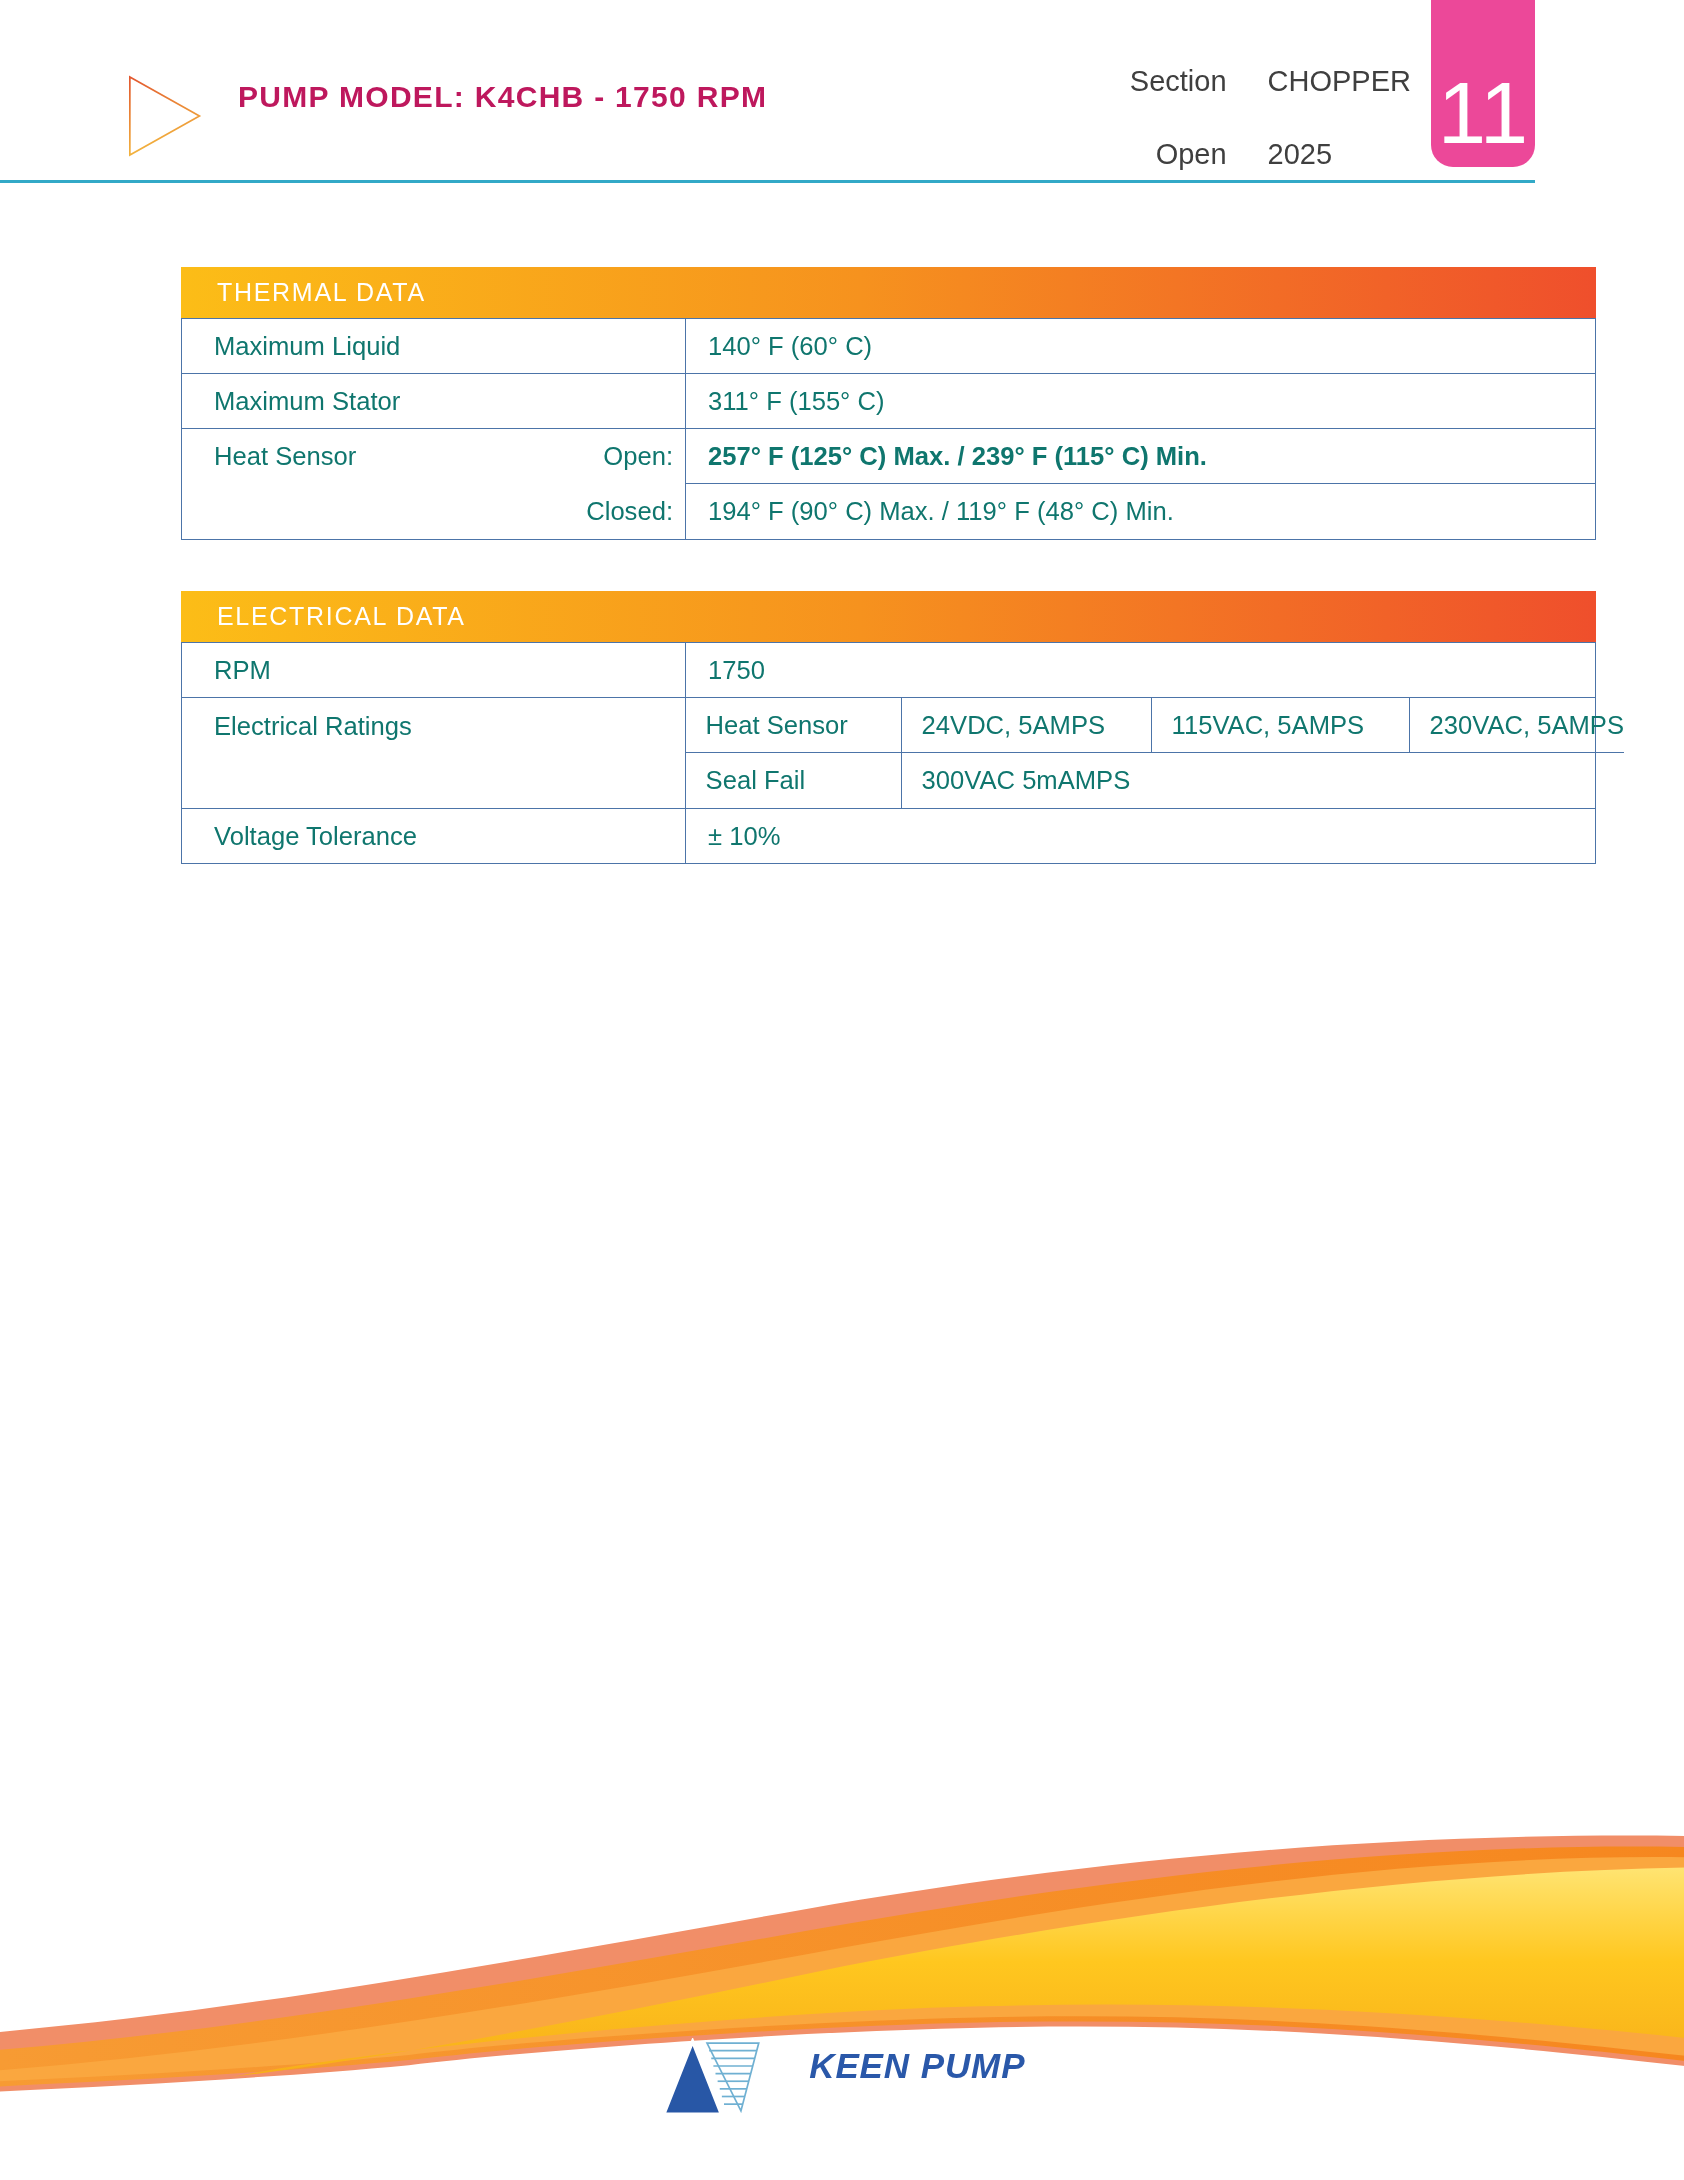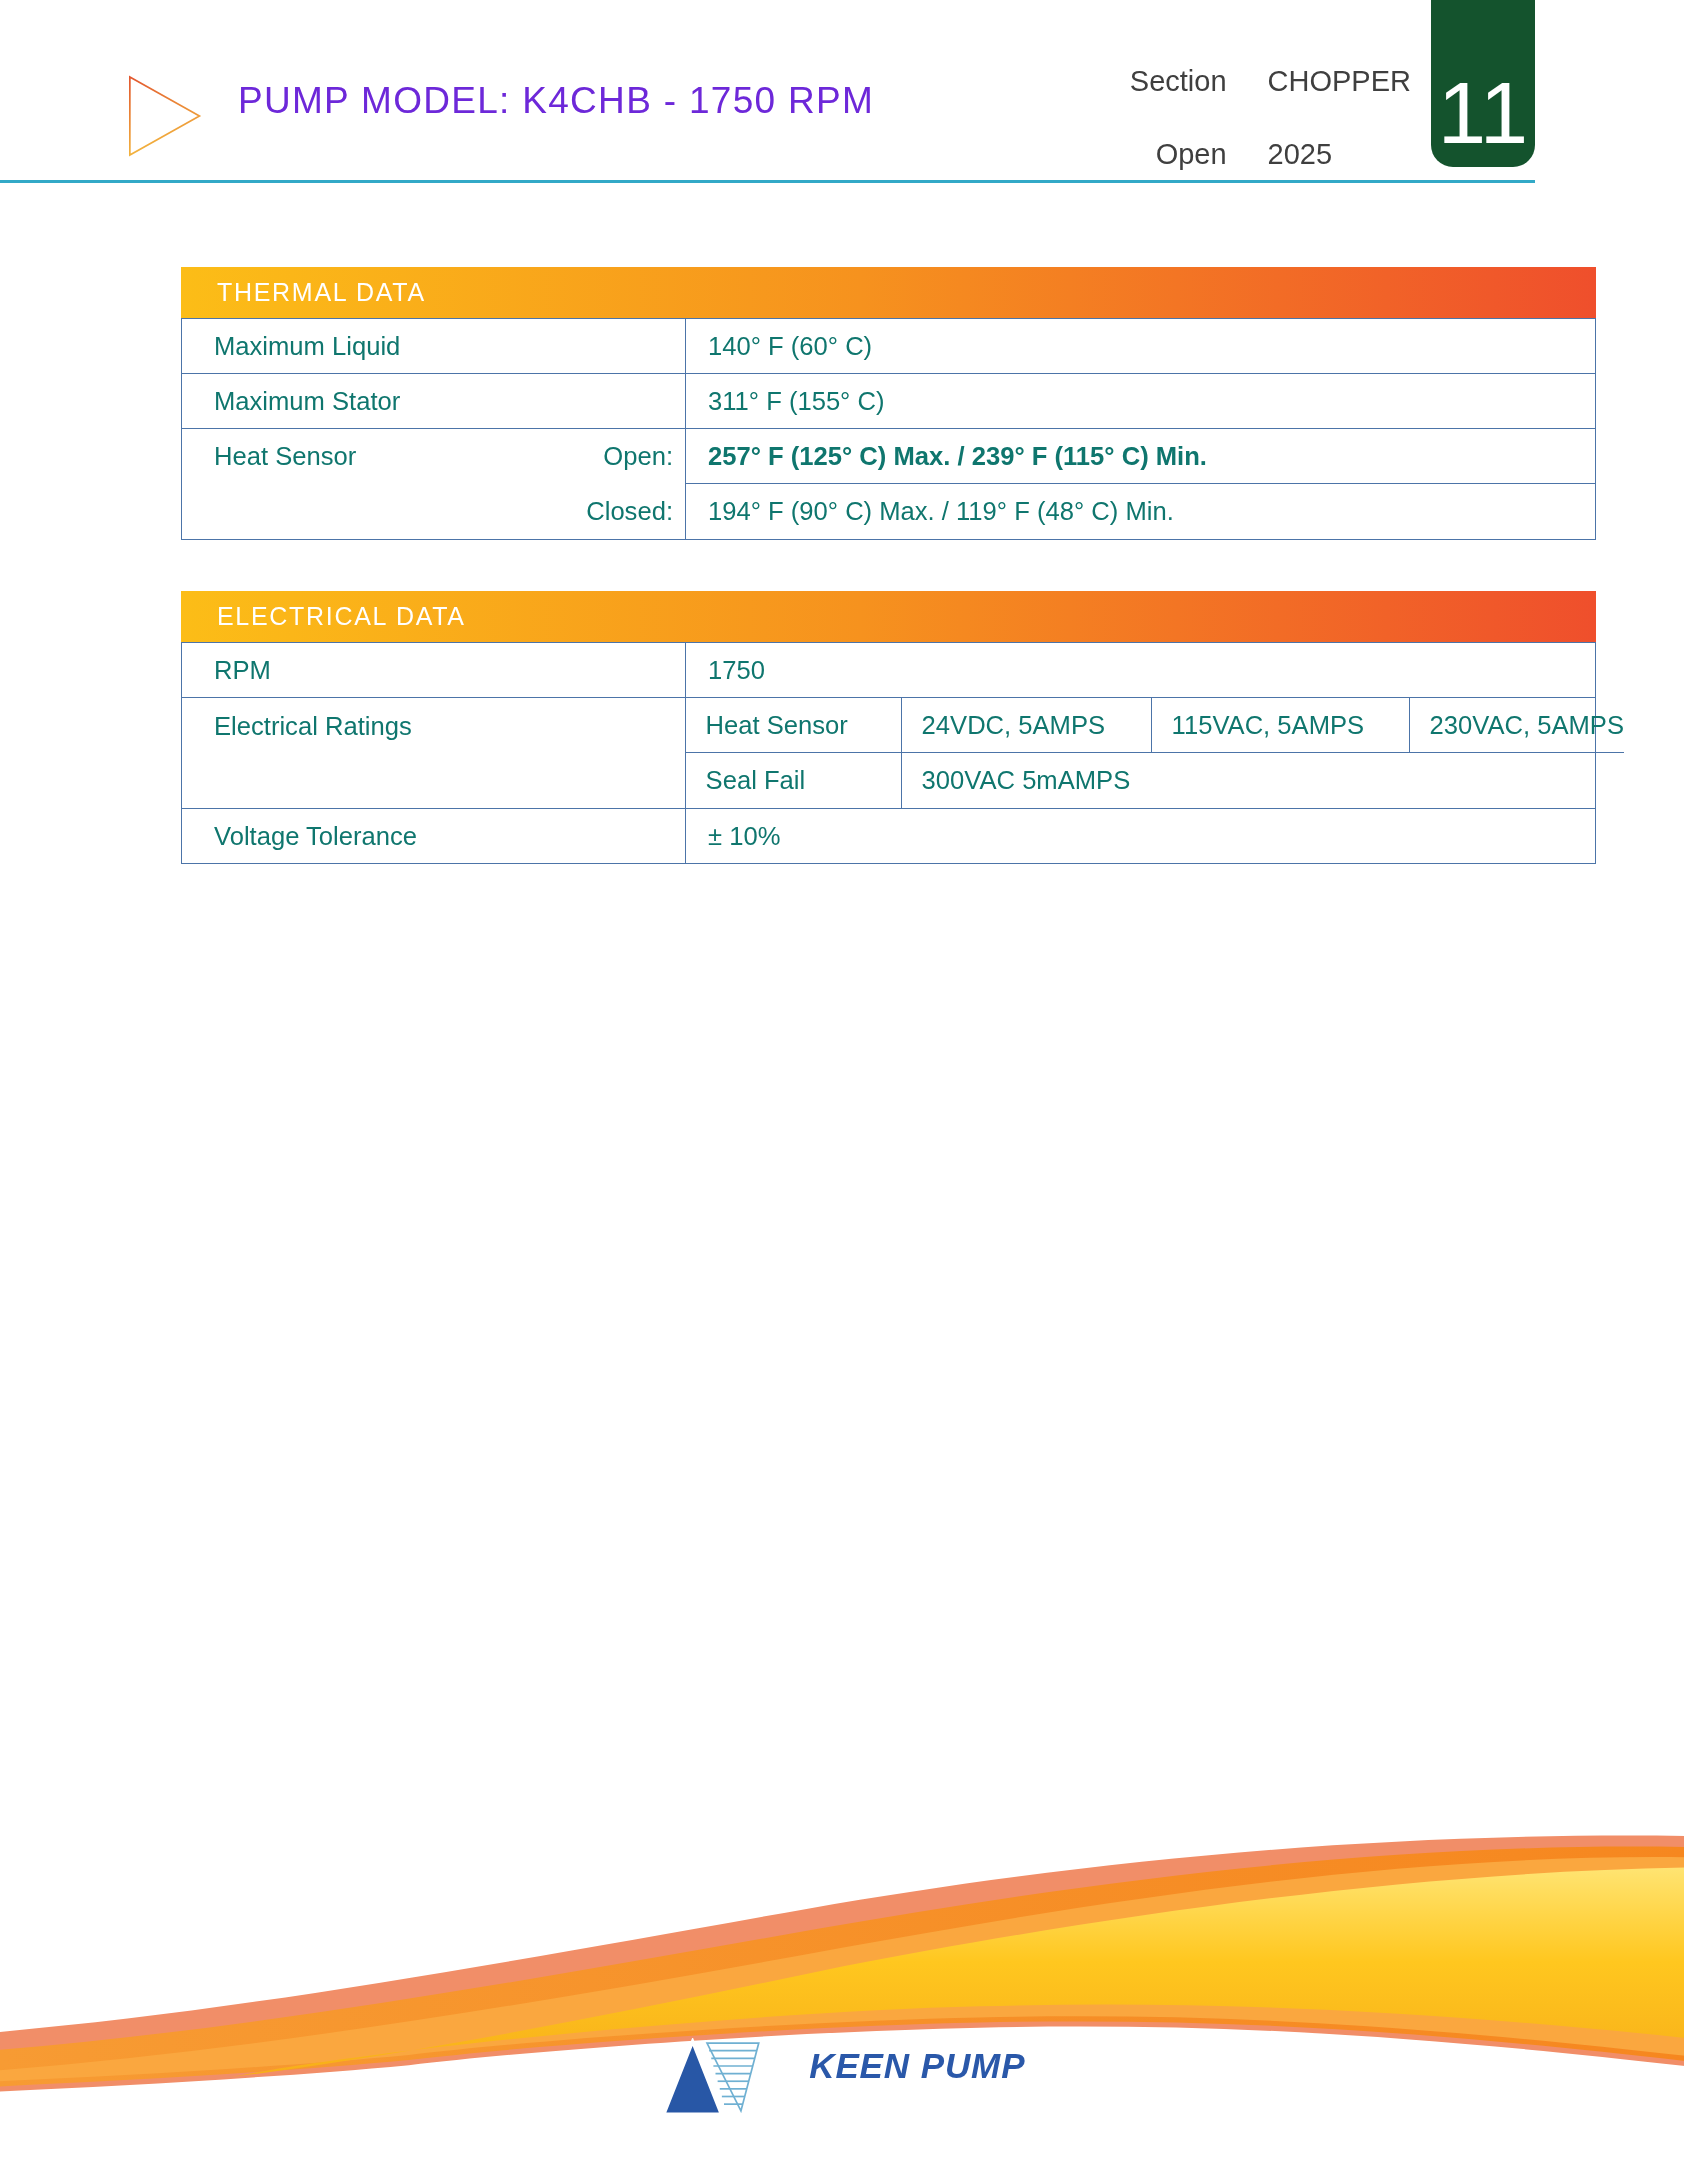--- a/index.html
+++ b/index.html
@@ -5,32 +5,32 @@
   * { margin:0; padding:0; box-sizing:border-box; }
   html,body { background:#ffffff; }
   body {
     width:1685px; height:2181px; position:relative; overflow:hidden;
     font-family:"Liberation Sans", sans-serif; color:#3d3d3d;
   }
   
   .hdr-tri { position:absolute; left:129px; top:75px; }
   .page-title {
     position:absolute; left:238px; top:80px;
-    font-size:37px; letter-spacing:1.3px; color:#6d28d9; font-weight:400;
+    font-size:30px; letter-spacing:1.3px; color:#be185d; font-weight:700;
   }
   .hdr-meta {
     position:absolute; right:274px; top:65px;
     display:grid; grid-template-columns:auto auto; column-gap:19px; row-gap:6.8px;
     font-size:29px; color:#3f3f3f; line-height:32px;gap:41px;
   }
   .hdr-meta .m-label { justify-self:end; }
   .hdr-meta .m-value { justify-self:start; }
   .page-badge {
     position:absolute; left:1431px; top:0; width:104px; height:167px;
-    background:#14532d; border-radius:0 0 22px 22px;
+    background:#ec4899; border-radius:0 0 22px 22px;
     display:flex; justify-content:center; align-items:center; padding-top:58px;
     color:#ffffff; font-size:87px; font-weight:500; line-height:1;
   }
   .hdr-rule {
     position:absolute; left:0; top:180px; width:1535px; height:3.4px;
     background:#32a9c7;
   }
   
   .main { position:absolute; left:149px; top:267px; width:1447px;padding-left:32px; }
   .tbl { width:100%; }

